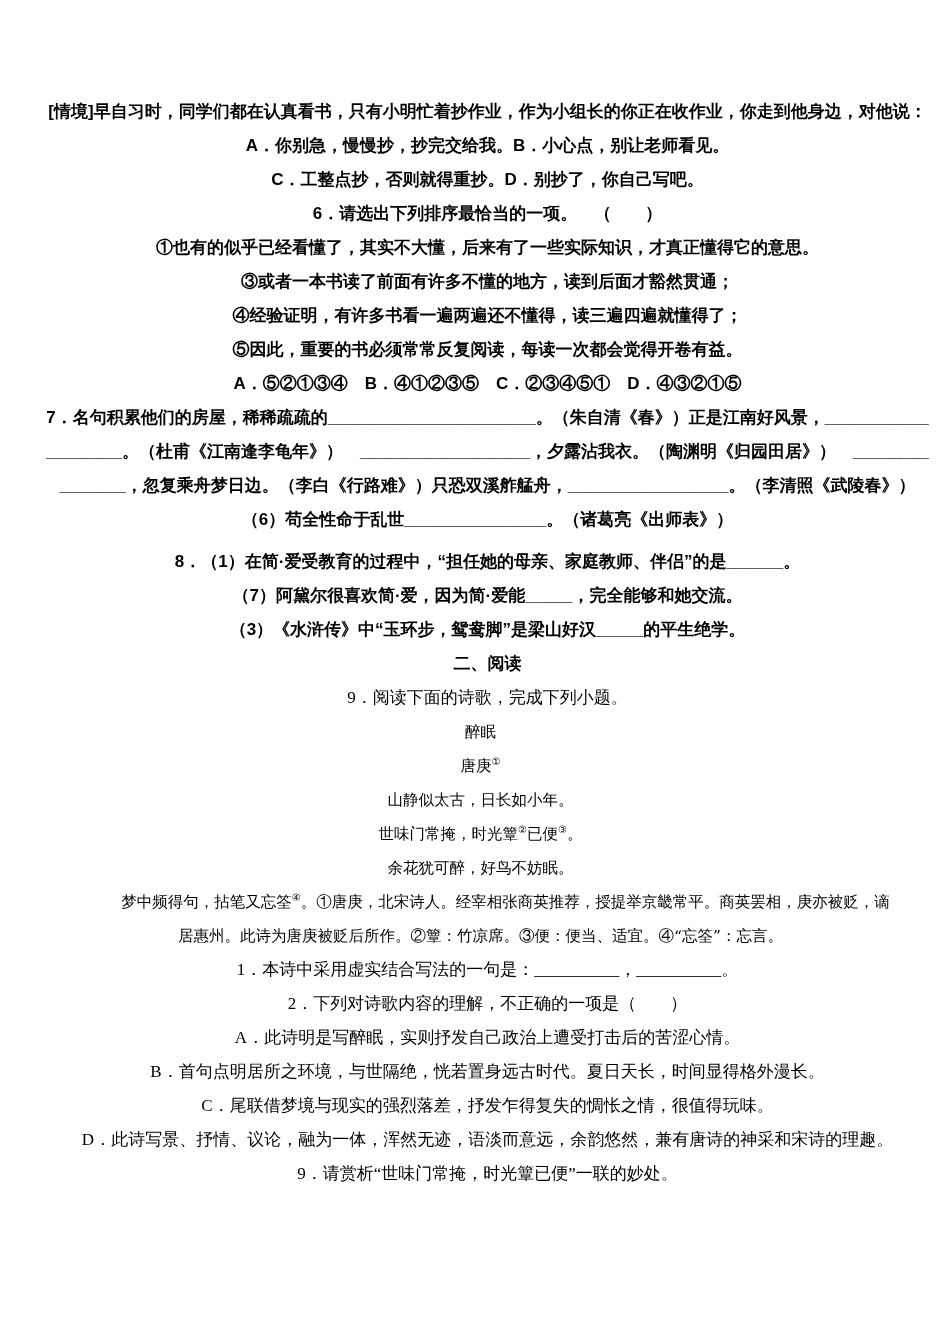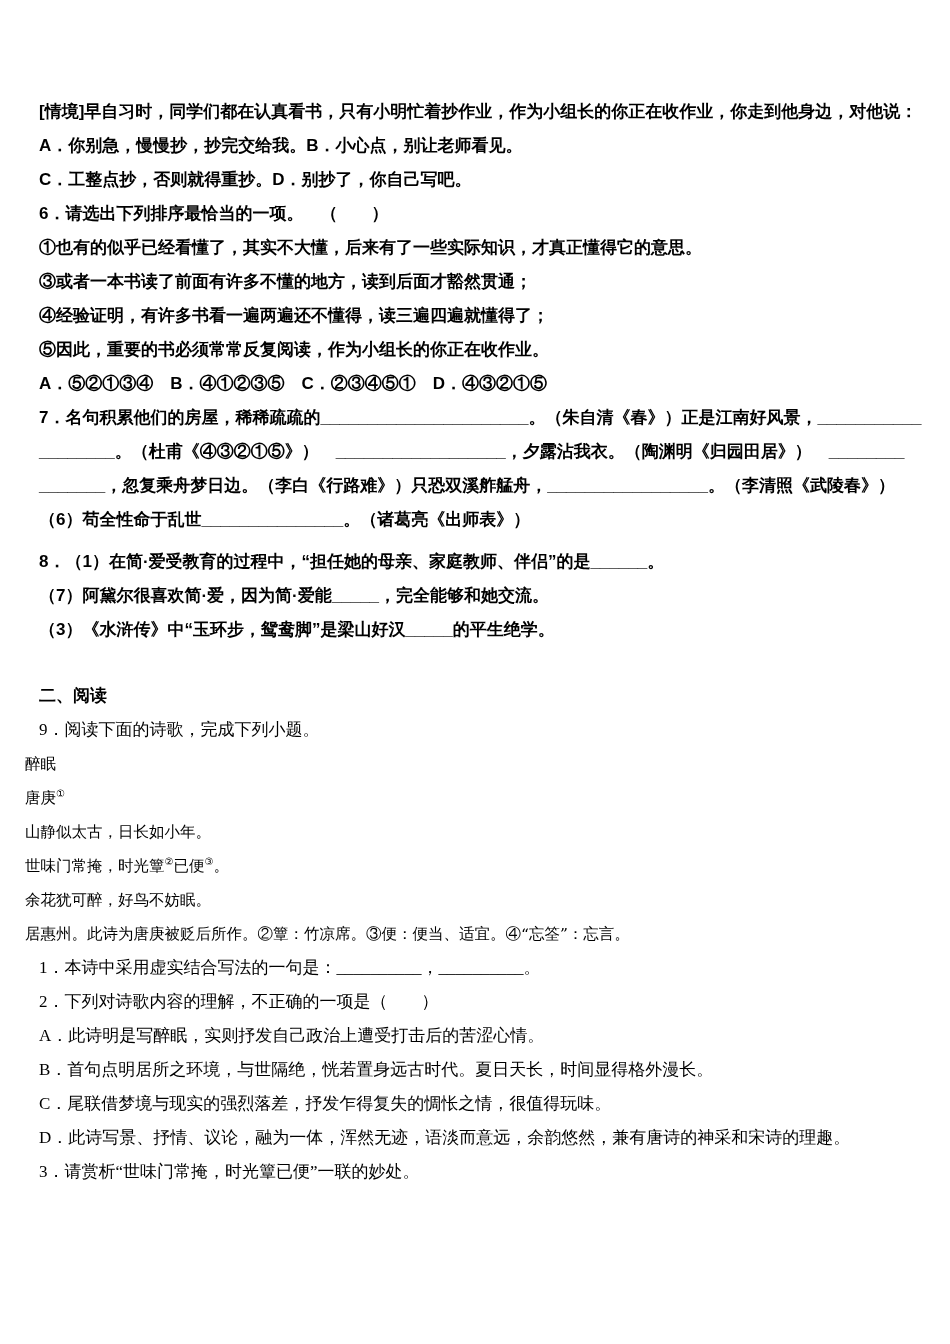--- a/index.html
+++ b/index.html
@@ -8,20 +8,21 @@
     background: #ffffff;
   }
   body {
     width: 950px;
     height: 1344px;
     color: #000000;
     overflow: hidden;
   }
   .page {
     padding: 95px 14px 0 39px;
+    text-align: center;
   }
   p {
     margin: 0;
     padding: 0;
     font-size: 17px;
     line-height: 34px;
     white-space: nowrap;
   }
   
   .hei {
@@ -38,21 +39,20 @@
     font-family: "DejaVu Serif", serif;
     font-size: 15.5px;
     margin-left: -14px;
   }
   .kai.indent {
     text-indent: 50px;
   }
   .section-heading {
     font-family: "Liberation Sans", sans-serif;
     font-weight: 700;
-    margin-top: 32px;
   }
   .gap-before {
     margin-top: 8px;
   }
   sup {
     font-size: 10px;
     line-height: 0;
   }
 </style>
 </head>
@@ -61,44 +61,45 @@
 <div class="page">
 
   <p class="hei">[情境]早自习时，同学们都在认真看书，只有小明忙着抄作业，作为小组长的你正在收作业，你走到他身边，对他说：</p>
   <p class="hei">A．你别急，慢慢抄，抄完交给我。B．小心点，别让老师看见。</p>
   <p class="hei">C．工整点抄，否则就得重抄。D．别抄了，你自己写吧。</p>
 
   <p class="hei">6．请选出下列排序最恰当的一项。　（　　）</p>
   <p class="hei">①也有的似乎已经看懂了，其实不大懂，后来有了一些实际知识，才真正懂得它的意思。</p>
   <p class="hei">③或者一本书读了前面有许多不懂的地方，读到后面才豁然贯通；</p>
   <p class="hei">④经验证明，有许多书看一遍两遍还不懂得，读三遍四遍就懂得了；</p>
-  <p class="hei">⑤因此，重要的书必须常常反复阅读，作为小组长的你正在收作业。</p>
+  <p class="hei">⑤因此，重要的书必须常常反复阅读，每读一次都会觉得开卷有益。</p>
   <p class="hei">A．⑤②①③④　B．④①②③⑤　C．②③④⑤①　D．④③②①⑤</p>
 
   <p class="hei">7．名句积累他们的房屋，稀稀疏疏的______________________。（朱自清《春》）正是江南好风景，___________</p>
-  <p class="hei">________。（杜甫《④③②①⑤》）　__________________，夕露沾我衣。（陶渊明《归园田居》）　________</p>
+  <p class="hei">________。（杜甫《江南逢李龟年》）　__________________，夕露沾我衣。（陶渊明《归园田居》）　________</p>
   <p class="hei">_______，忽复乘舟梦日边。（李白《行路难》）只恐双溪舴艋舟，_________________。（李清照《武陵春》）</p>
   <p class="hei">（6）苟全性命于乱世_______________。（诸葛亮《出师表》）</p>
 
   <p class="hei gap-before">8．（1）在简·爱受教育的过程中，“担任她的母亲、家庭教师、伴侣”的是______。</p>
   <p class="hei">（7）阿黛尔很喜欢简·爱，因为简·爱能_____，完全能够和她交流。</p>
   <p class="hei">（3）《水浒传》中“玉环步，鸳鸯脚”是梁山好汉_____的平生绝学。</p>
 
   <p class="section-heading">二、阅读</p>
   <p class="song">9．阅读下面的诗歌，完成下列小题。</p>
 
   <p class="kai">醉眠</p>
   <p class="kai"><span>唐庚</span><sup>①</sup></p>
   <p class="kai">山静似太古，日长如小年。</p>
   <p class="kai"><span>世味门常掩，时光簟</span><sup>②</sup><span>已便</span><sup>③</sup><span>。</span></p>
   <p class="kai">余花犹可醉，好鸟不妨眠。</p>
 
+  <p class="kai indent"><span>梦中频得句，拈笔又忘筌</span><sup>④</sup><span>。①唐庚，北宋诗人。经宰相张商英推荐，授提举京畿常平。商英罢相，庚亦被贬，谪</span></p>
   <p class="kai">居惠州。此诗为唐庚被贬后所作。②簟：竹凉席。③便：便当、适宜。④“忘筌”：忘言。</p>
 
   <p class="song">1．本诗中采用虚实结合写法的一句是：__________，__________。</p>
   <p class="song">2．下列对诗歌内容的理解，不正确的一项是（　　）</p>
   <p class="song">A．此诗明是写醉眠，实则抒发自己政治上遭受打击后的苦涩心情。</p>
   <p class="song">B．首句点明居所之环境，与世隔绝，恍若置身远古时代。夏日天长，时间显得格外漫长。</p>
   <p class="song">C．尾联借梦境与现实的强烈落差，抒发乍得复失的惆怅之情，很值得玩味。</p>
   <p class="song">D．此诗写景、抒情、议论，融为一体，浑然无迹，语淡而意远，余韵悠然，兼有唐诗的神采和宋诗的理趣。</p>
-  <p class="song">3．请赏析“世味门常掩，时光簟已便”一联的妙处。</p>
+  <p class="song">9．请赏析“世味门常掩，时光簟已便”一联的妙处。</p>
 
 </div>
 
 </body></html>

